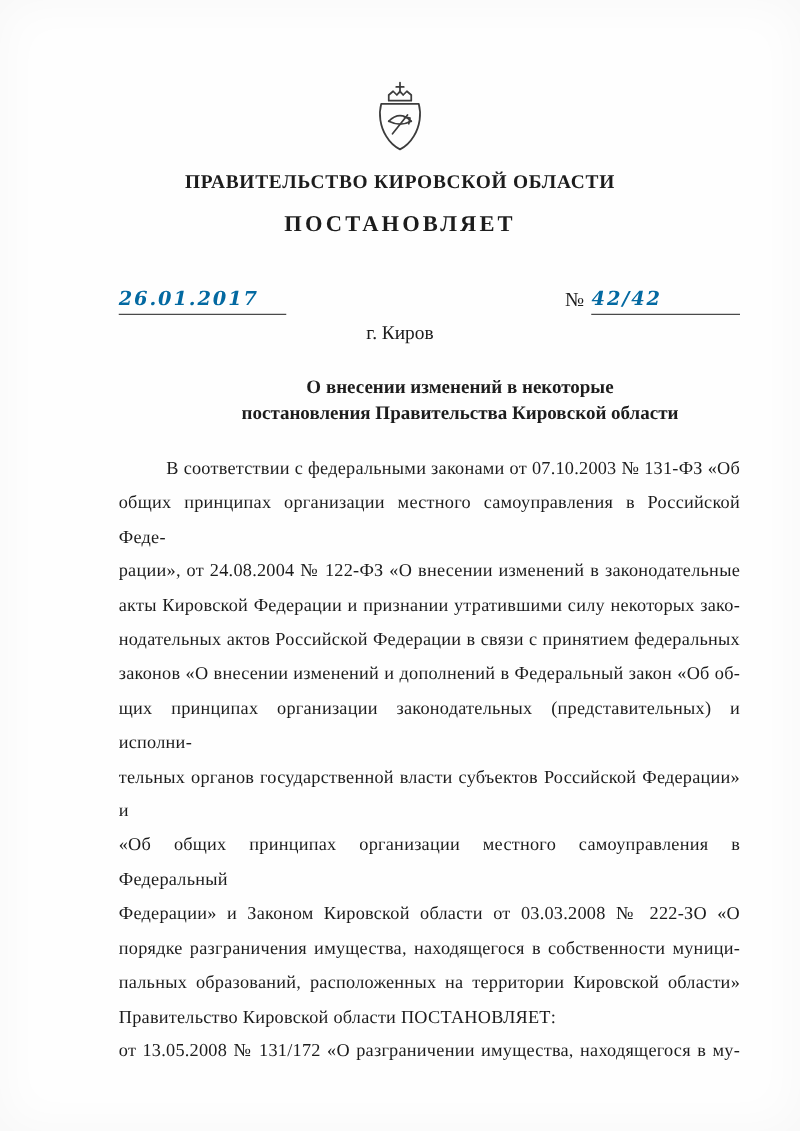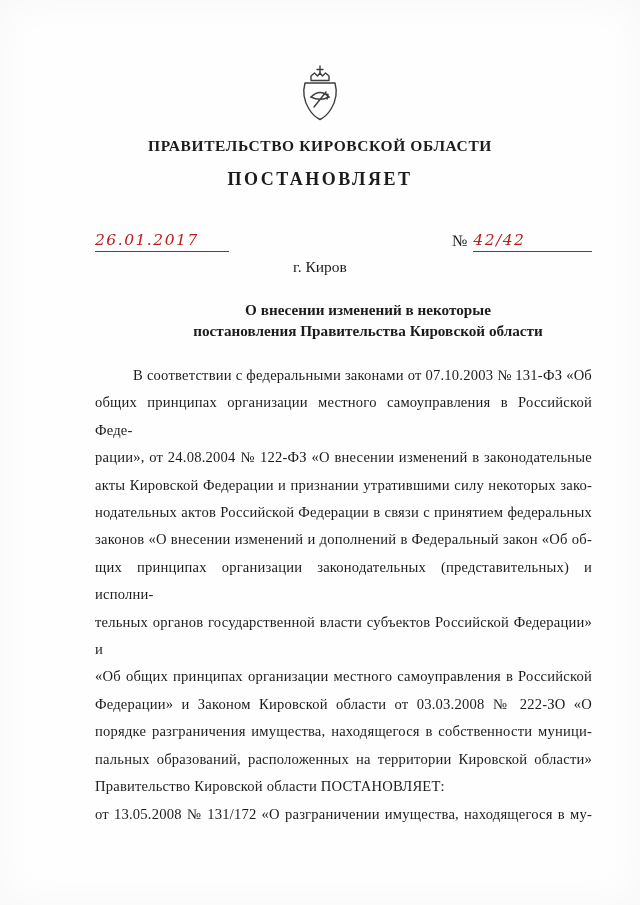--- a/index.html
+++ b/index.html
@@ -48,21 +48,22 @@
   .number-field {
     flex:1;
     border-bottom:1.2px solid #4a4a4a;
     padding-bottom:2px; text-align:left;
   }
   .hand {
     font-family:"DejaVu Serif", serif;
     font-style:italic;
     font-size:15.5px;
     letter-spacing:1.5px;
-    color:#b91c1c;
+    color:#0369a1;
+    font-weight:bold;
   }
   .city {
     position:absolute; top:258px; left:0; width:100%;
     text-align:center; font-size:15.5px;
   }
   .doc-title {
     position:absolute; top:300px; left:0; width:100%;
     text-align:center; font-weight:bold;
     font-size:15.2px; line-height:20.5px;padding-left:48px;
   }
@@ -118,21 +119,21 @@
 
   <div class="body-text">
       <div class="line indent just">В соответствии с федеральными законами от 07.10.2003 № 131-ФЗ «Об</div>
       <div class="line just">общих принципах организации местного самоуправления в Российской Феде-</div>
       <div class="line just">рации», от 24.08.2004 № 122-ФЗ «О внесении изменений в законодательные</div>
       <div class="line just">акты Кировской Федерации и признании утратившими силу некоторых зако-</div>
       <div class="line just">нодательных актов Российской Федерации в связи с принятием федеральных</div>
       <div class="line just">законов «О внесении изменений и дополнений в Федеральный закон «Об об-</div>
       <div class="line just">щих принципах организации законодательных (представительных) и исполни-</div>
       <div class="line just">тельных органов государственной власти субъектов Российской Федерации» и</div>
-      <div class="line just">«Об общих принципах организации местного самоуправления в Российской</div>
+      <div class="line just">«Об общих принципах организации местного самоуправления в Федеральный</div>
       <div class="line just">Федерации» и Законом Кировской области от 03.03.2008 № 222-ЗО «О</div>
       <div class="line just">порядке разграничения имущества, находящегося в собственности муници-</div>
       <div class="line just">пальных образований, расположенных на территории Кировской области»</div>
       <div class="line">Правительство Кировской области ПОСТАНОВЛЯЕТ:</div>
       <div class="line just">от 13.05.2008 № 131/172 «О разграничении имущества, находящегося в му-</div>
     </div>
 
 </div>
 
 </body></html>

